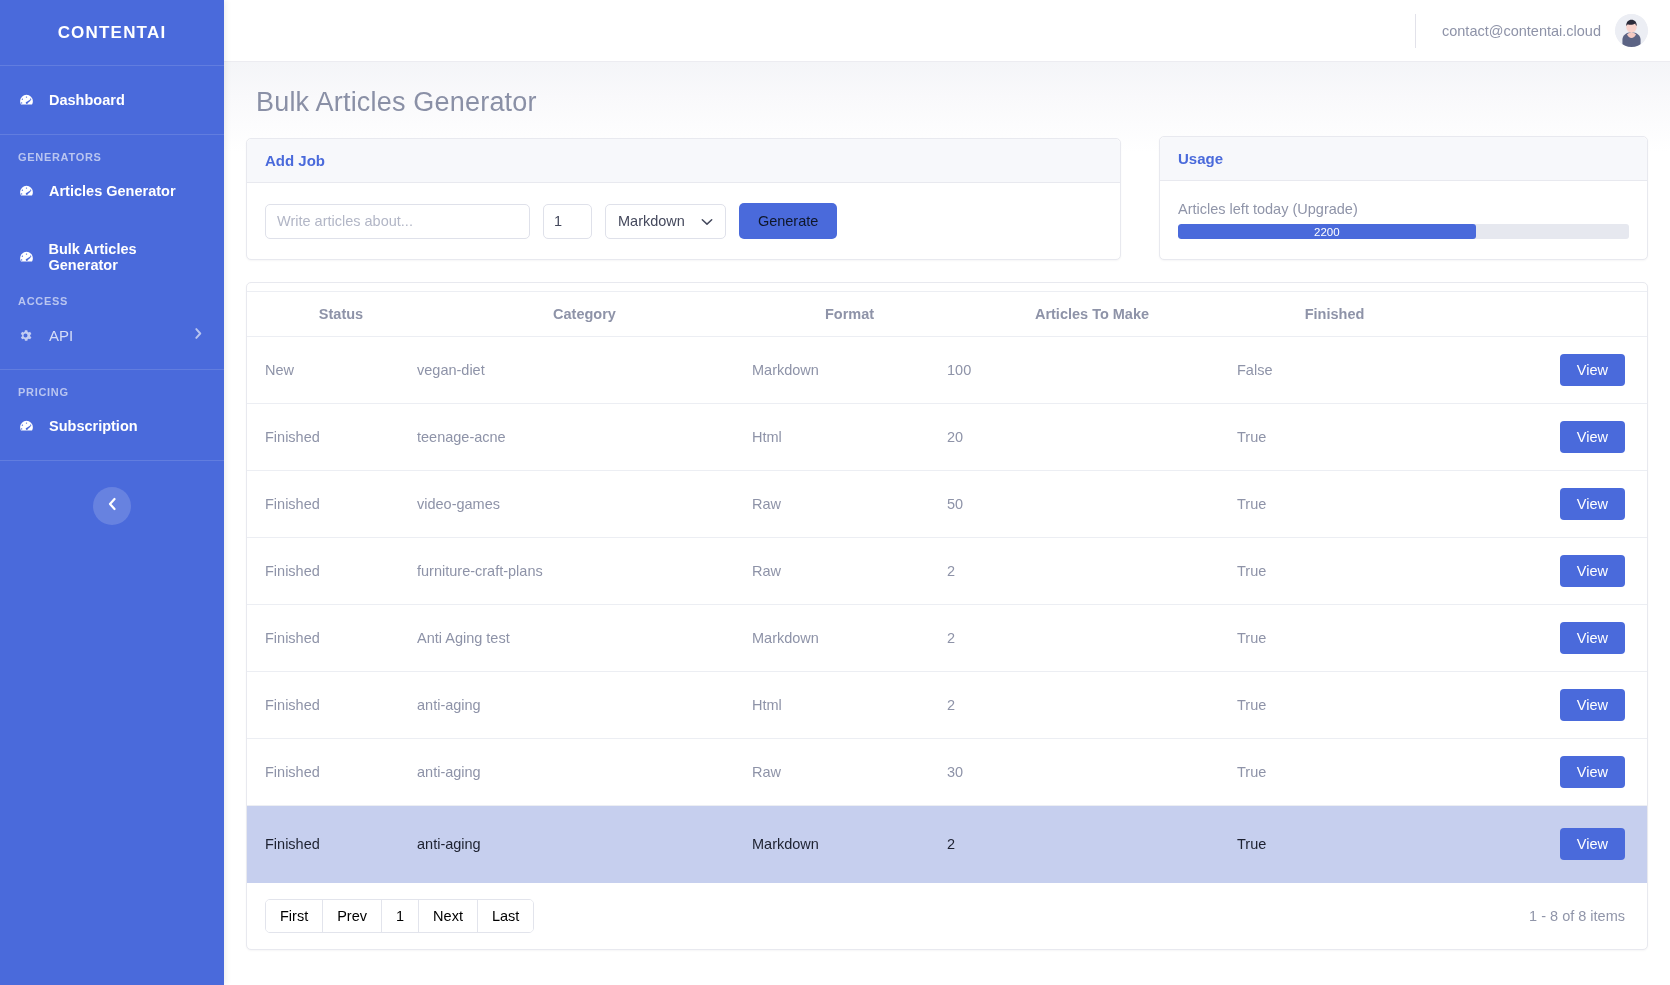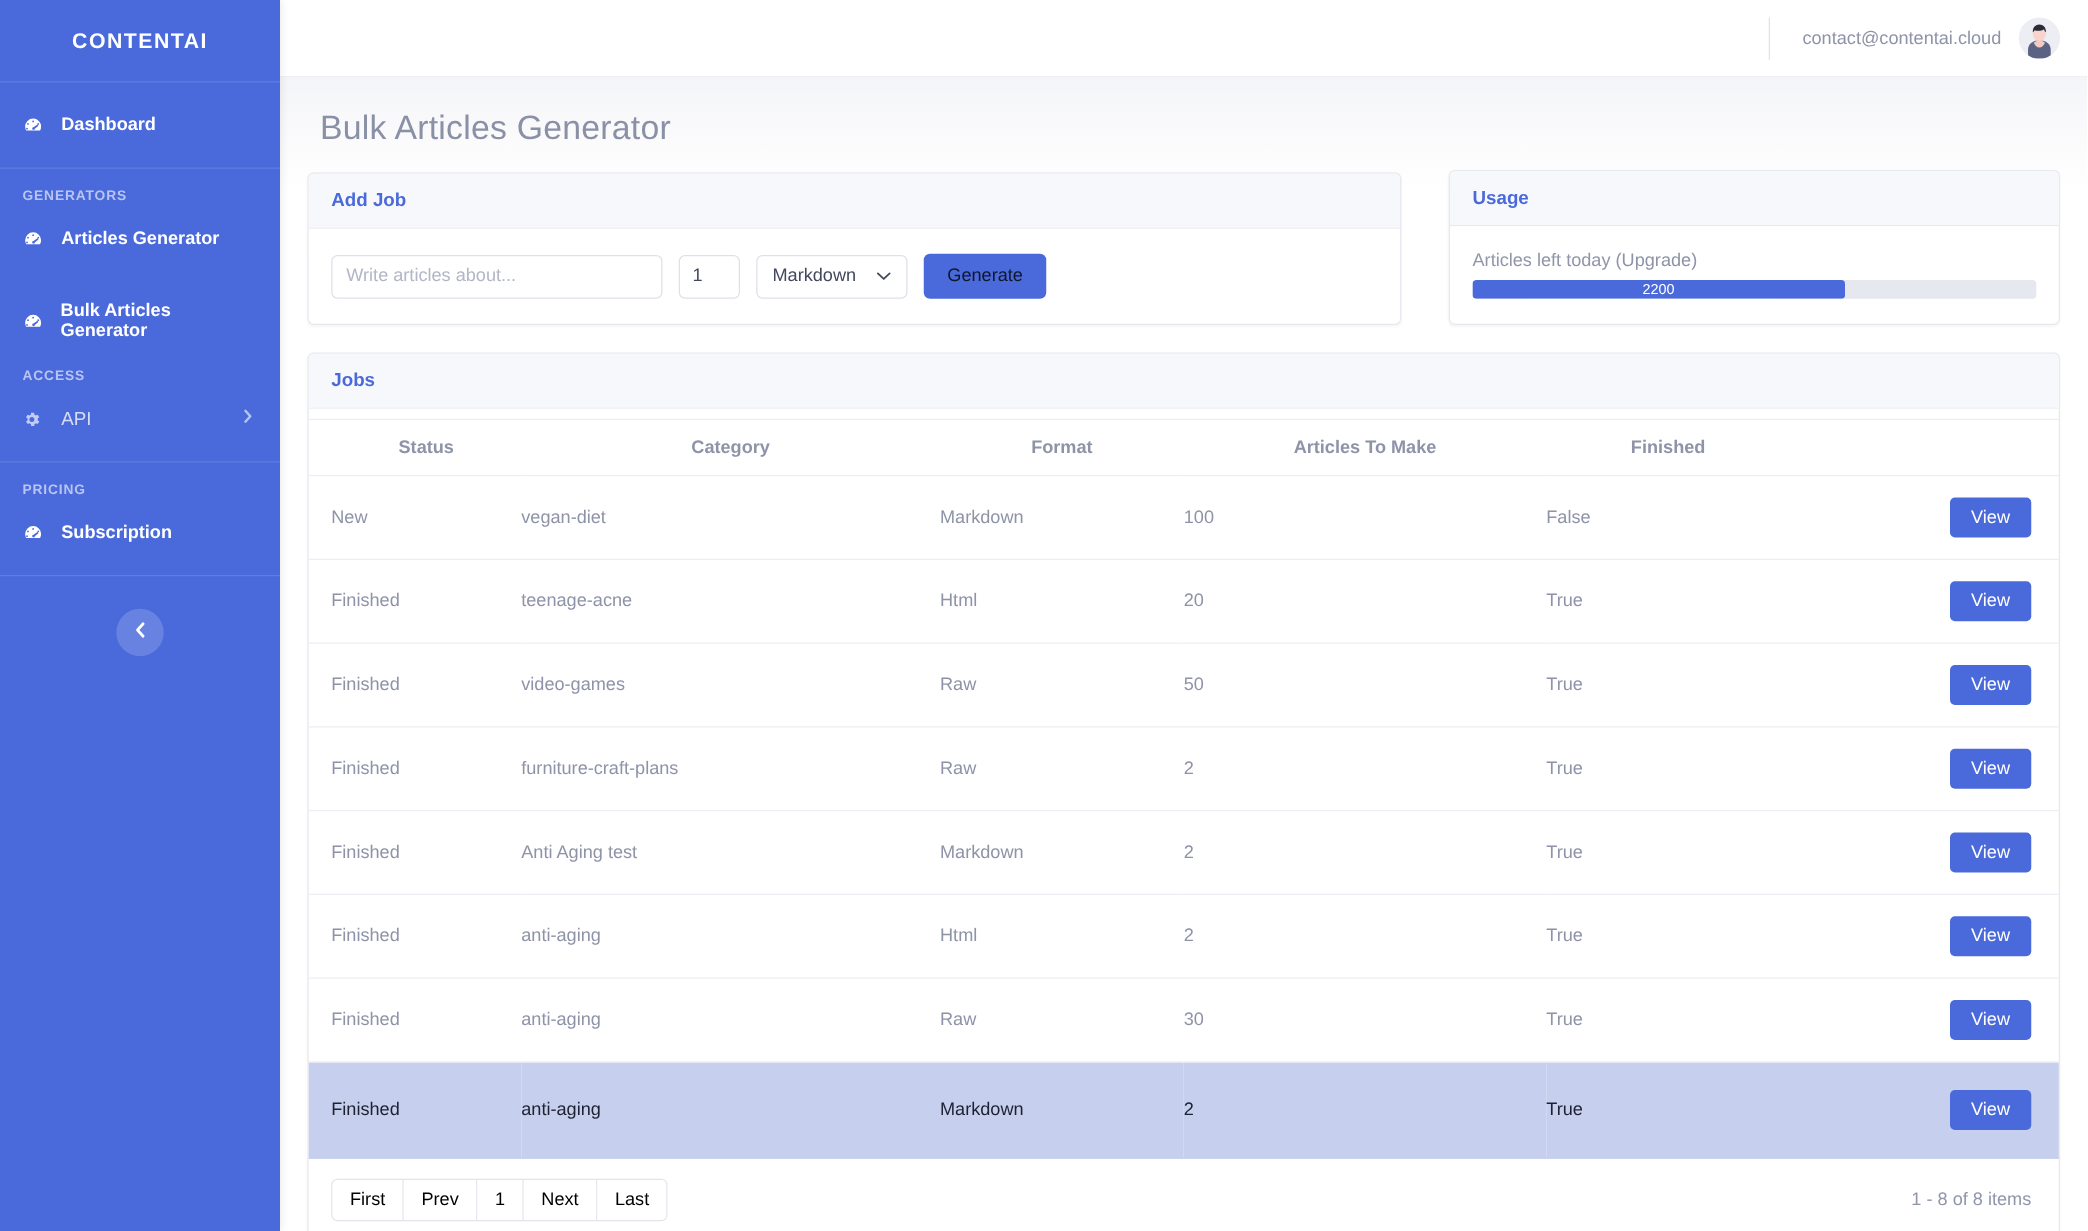--- a/index.html
+++ b/index.html
@@ -287,21 +287,20 @@
             <div class="progress-track">
               <div class="progress-fill" id="usage-fill" style="width: 66%;">
                 <span>2200</span>
               </div>
             </div>
           </div>
         </section>
       </div>
 
       <section class="card jobs-card">
-        <div class="card-head">Jobs</div>
         <div style="padding:8px 0 0 0;">
           <table class="table">
             <thead>
               <tr>
                 <th class="col-status">Status</th>
                 <th class="col-cat">Category</th>
                 <th class="col-fmt">Format</th>
                 <th class="col-num">Articles To Make</th>
                 <th class="col-fin">Finished</th>
                 <th class="col-act"></th>

